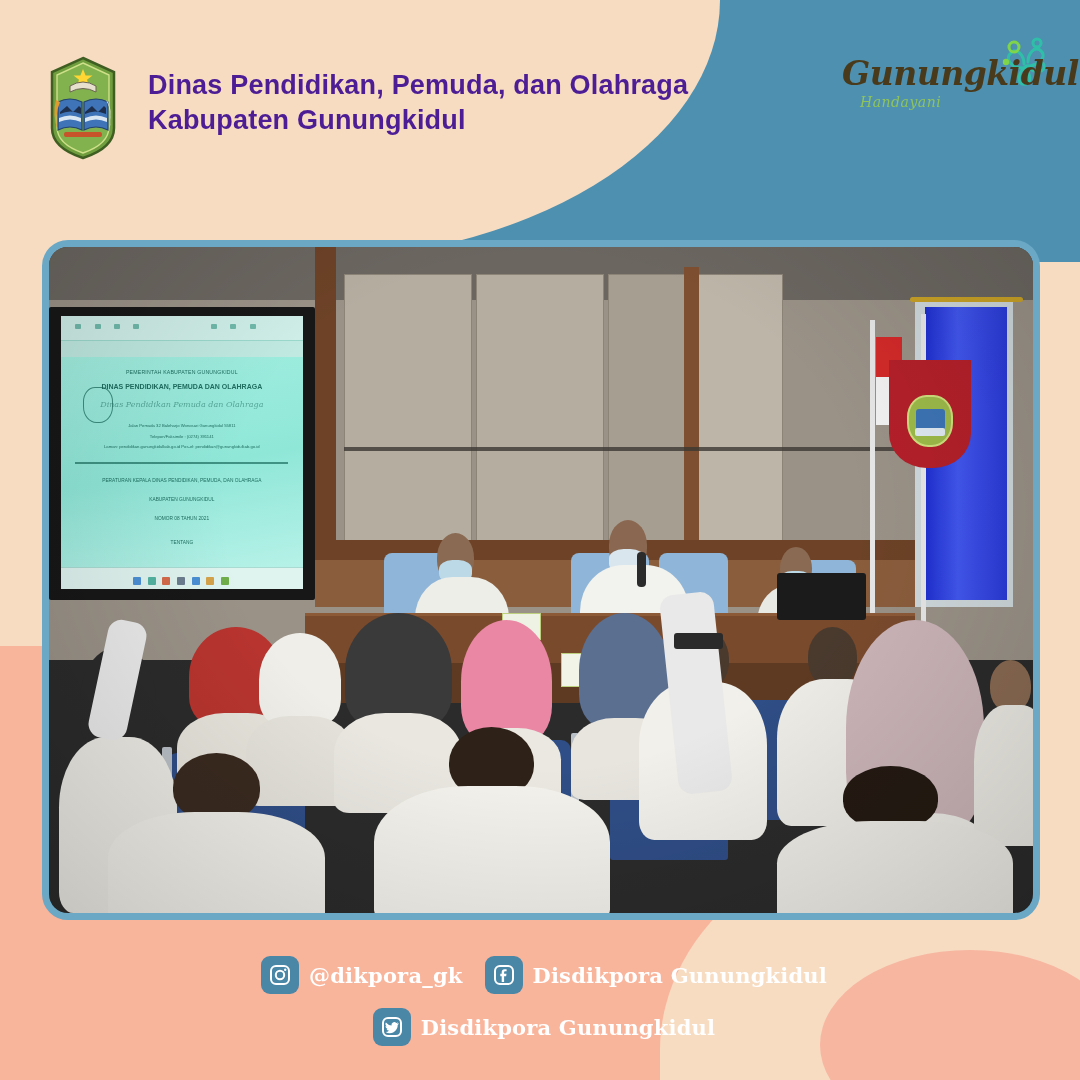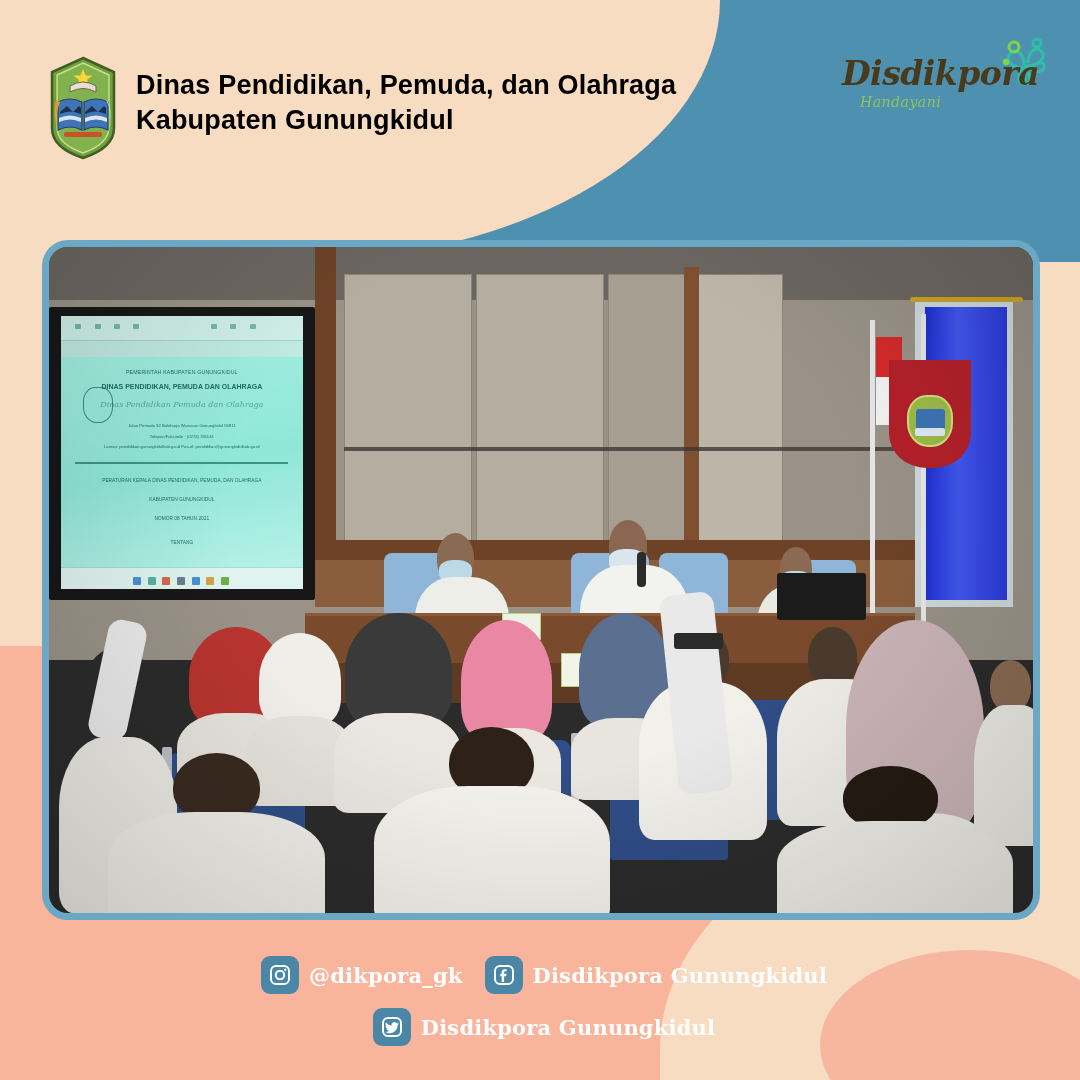--- a/index.html
+++ b/index.html
@@ -36,22 +36,22 @@
   }
   .bg-peach-topleftstrip{
     position:absolute;left:0;top:0;width:42px;height:680px;background:#f7dcc2;
   }
   
   .header{position:absolute;left:0;top:0;width:100%;height:200px;}
   .crest{
     position:absolute;left:44px;top:56px;width:78px;height:104px;
   }
   .org-title{
-    position:absolute;left:136px;top:68px;width:620px;
-    color:#000000;font-weight:bold;font-size:27px;line-height:1.30;
+    position:absolute;left:148px;top:68px;width:620px;
+    color:#4c1d95;font-weight:bold;font-size:27px;line-height:1.30;
     letter-spacing:.2px;
   }
   .org-title .l2{display:block;}
   
   .brand{position:absolute;right:18px;top:38px;width:220px;height:90px;}
   .brand-word{
     position:absolute;left:0;top:16px;width:200px;text-align:left;
     font-family:"DejaVu Serif", serif;font-style:italic;font-weight:bold;
     font-size:33px;color:#4a3a1c;letter-spacing:-.5px;
   }
@@ -203,21 +203,21 @@
             <path d="M32 32 C46 32 54 22 46 16 C40 12 34 20 34 28"></path>
             <path d="M30 34 C22 42 24 52 32 50 C38 48 36 40 32 36"></path>
             <path d="M33 33 C42 40 52 38 50 31 C48 26 40 30 35 34"></path>
             <path d="M31 33 L31 46"></path>
           </g>
           <circle cx="20" cy="13" r="5" fill="none" stroke="#7fd44a" stroke-width="3"></circle>
           <circle cx="43" cy="9" r="4" fill="none" stroke="#2fbfa8" stroke-width="3"></circle>
           <circle cx="12" cy="28" r="3.2" fill="#7fd44a"></circle>
         </svg>
       </div>
-      <div class="brand-word">Disdikpora</div>
+      <div class="brand-word">Gunungkidul</div>
       <div class="brand-sub">Handayani</div>
     </div>
   </div>
 
   <div class="photo-frame">
     <div class="photo">
 
       <div class="wall"></div>
       <div class="ceiling"></div>
       <div class="wall-dark"></div>

